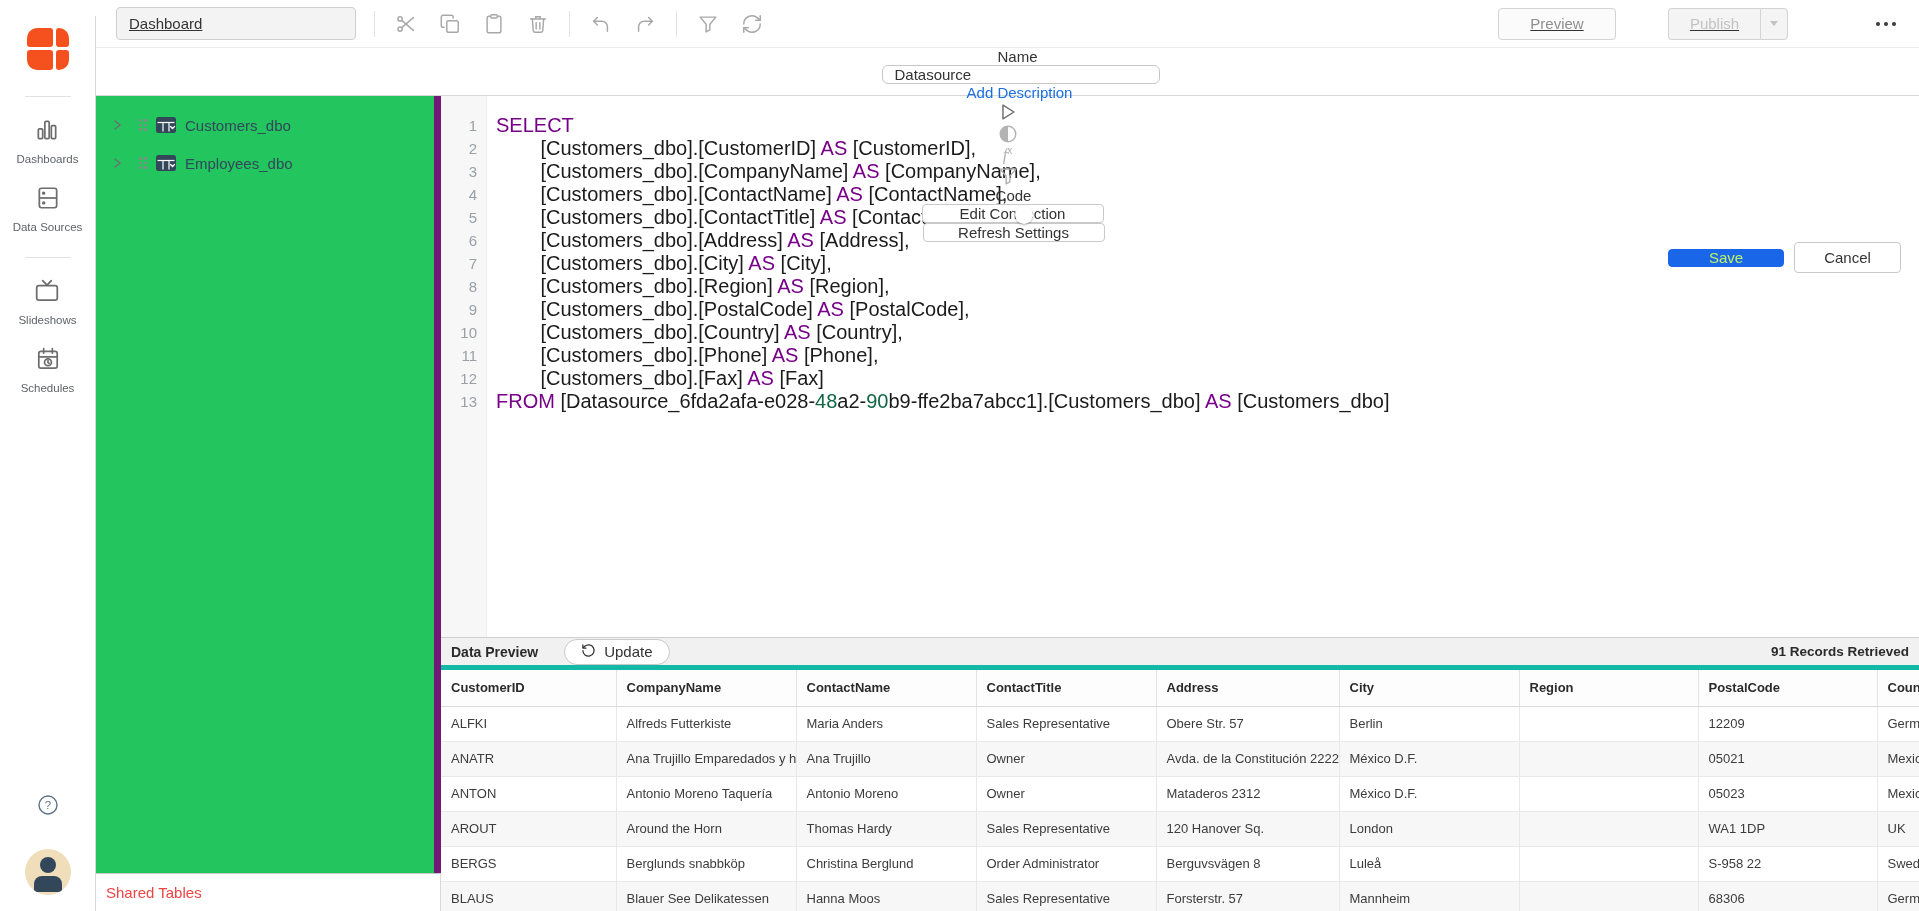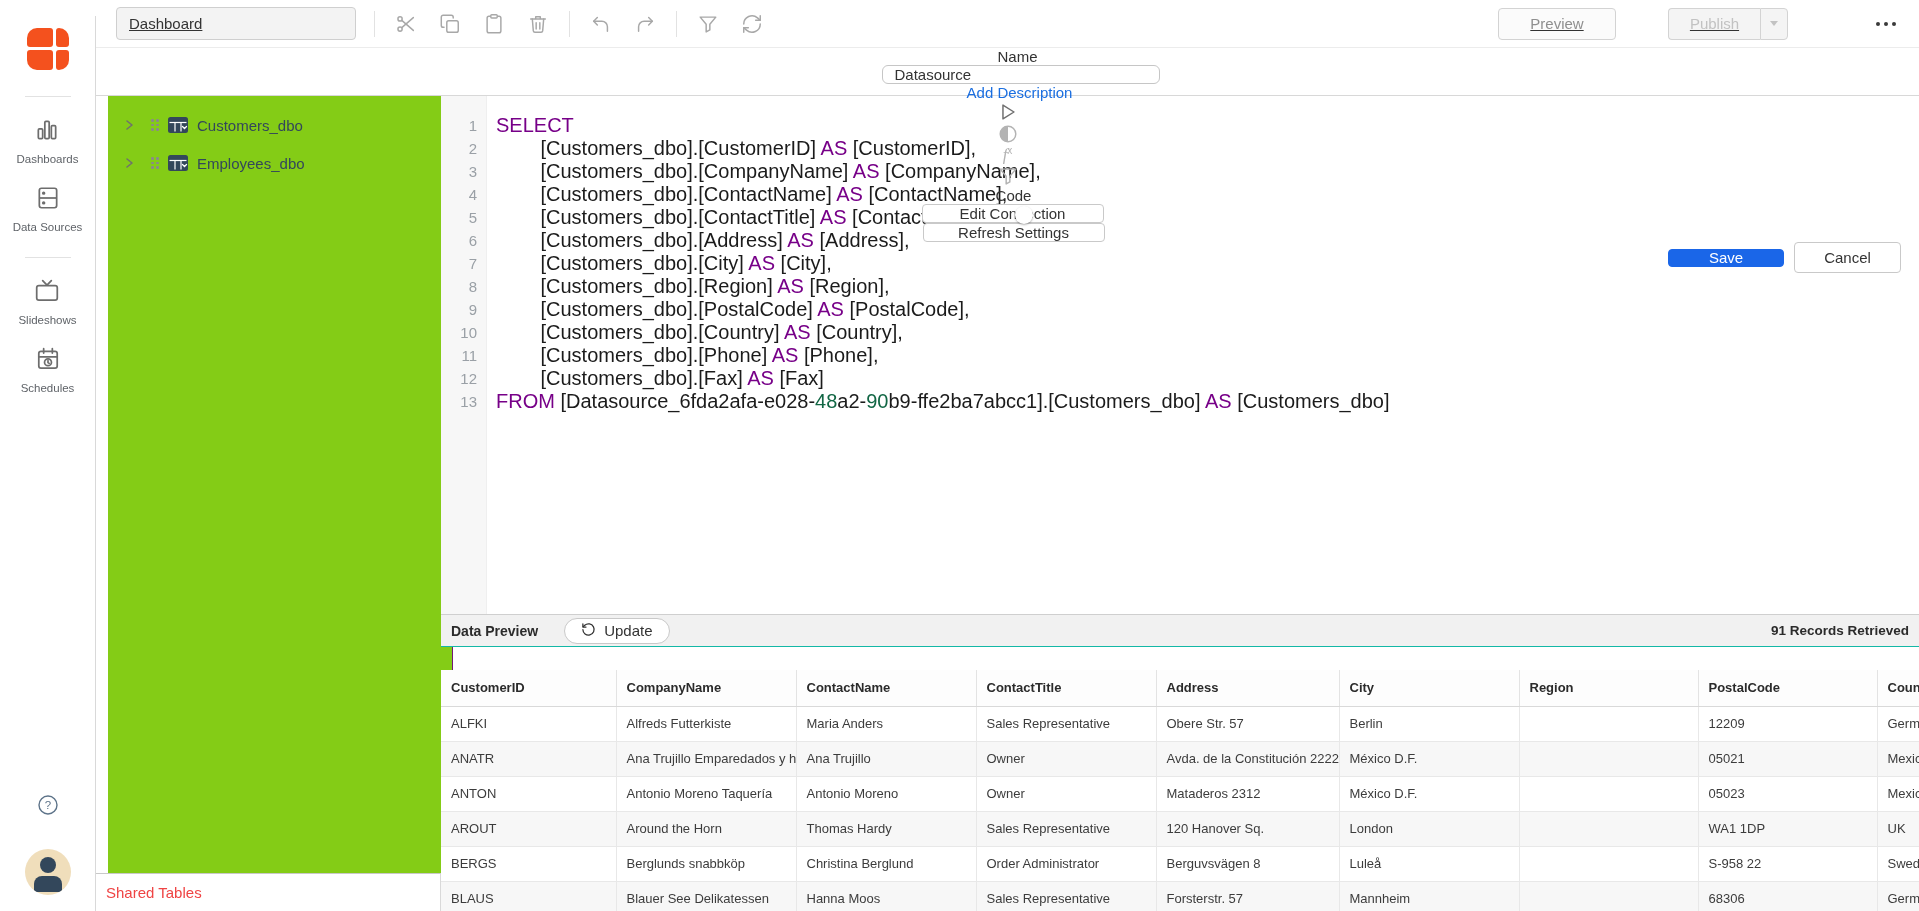--- a/index.html
+++ b/index.html
@@ -61,27 +61,27 @@
   #code-label { font-size:15px; color:#333; margin-left:12px; }
   #code-toggle { margin-left:12px; width:42px; height:22px; border-radius:11px; background:#1e88e5;
                  position:relative; cursor:pointer; }
   #code-toggle .knob { position:absolute; right:2px; top:2px; width:18px; height:18px; border-radius:50%;
                        background:#fff; box-shadow:0 1px 2px rgba(0,0,0,.3); }
   .btn2 { height:31px; border-radius:4px; border:1px solid #c9c9c9; background:#fff; color:#333;
           font-size:15px; display:flex; align-items:center; justify-content:center; cursor:pointer; }
   #edit-conn { width:182px; margin-left:10px; }
   #refresh-set { width:182px; margin-left:12px; }
   #tb2-right { margin-left:auto; display:flex; align-items:center; padding-right:18px; }
-  #save-btn { width:116px; height:18px; background:#1a66e8; border:1px solid #1a66e8; color:#ffffff;
+  #save-btn { width:116px; height:18px; background:#1a66e8; border:1px solid #1a66e8; color:#bef264;
               border-radius:4px; font-size:15px; display:flex; align-items:center; justify-content:center; cursor:pointer; }
   #cancel-btn { width:107px; margin-left:10px; }
 
   
-  #treepanel { position:absolute; left:108px; top:96px; width:345px; bottom:38px; background:#84cc16;
-               border-right:1px solid #701a75; padding-top:10px; }
+  #treepanel { position:absolute; left:96px; top:96px; width:345px; bottom:38px; background:#22c55e;
+               border-right:7px solid #701a75; padding-top:10px; }
   .tree-item { height:38px; display:flex; align-items:center; padding-left:14px; cursor:pointer; }
   .tree-item .chev { display:flex; width:16px; cursor:pointer; }
   .drag { display:grid; grid-template-columns:3px 3px; grid-gap:2px 2px; margin-left:13px; cursor:grab; }
   .drag i { width:2.5px; height:2.5px; border-radius:50%; background:#8a8a8a; }
   .tree-item .tlabel { margin-left:9px; font-size:15px; color:#33475b; }
   .tbl-ico { margin-left:9px; display:flex; }
   #sharedbar { position:absolute; left:96px; width:345px; bottom:0; height:38px; background:#fff;
                border-top:1px solid #c9c9c9; border-right:1px solid #d9d9d9;
                display:flex; align-items:center; padding-left:10px; }
   #sharedbar span { font-size:15px; font-weight:normal; color:#ef4444; }
@@ -91,22 +91,22 @@
   #gutter { width:46px; background:#f7f7f7; border-right:1px solid #efefef; padding:18px 9px 0 0;
             text-align:right; font-size:15px; line-height:23px; color:#9aa0a6; flex:none; }
   #code { flex:1; padding:18px 0 0 9px; font-size:20px; line-height:23px; color:#1b1b1b;
           tab-size:8; -moz-tab-size:8; cursor:text; overflow:hidden; }
   .cl { white-space:pre; }
   .kw { color:#770088; }
   .num { color:#116644; }
   .pl { color:#1b1b1b; }
 
   
-  #previewbar { position:absolute; left:441px; right:0; top:614px; height:33px; background:#f1f1f1;
-                border-top:1px solid #cfcfcf; border-bottom:1px solid #14b8a6;
+  #previewbar { position:absolute; left:441px; right:0; top:637px; height:33px; background:#f1f1f1;
+                border-top:1px solid #cfcfcf; border-bottom:5px solid #14b8a6;
                 display:flex; align-items:center; }
   #dp-title { margin-left:10px; font-size:14px; font-weight:bold; color:#2b2b2b; }
   #update-btn { margin-left:26px; height:26px; padding:0 16px; border:1px solid #c9c9c9; border-radius:13px;
                 background:#fff; display:flex; align-items:center; gap:8px; font-size:15px; color:#333; cursor:pointer; }
   #update-btn svg { stroke:#333; fill:none; stroke-width:2; stroke-linecap:round; stroke-linejoin:round; }
   #records { margin-left:auto; margin-right:10px; font-size:13.5px; font-weight:bold; color:#2b2b2b; }
 
   
   #tablewrap { position:absolute; left:441px; top:670px; right:0; bottom:0; overflow:hidden; }
   #ptable { border-collapse:collapse; table-layout:fixed; width:1640px; }

